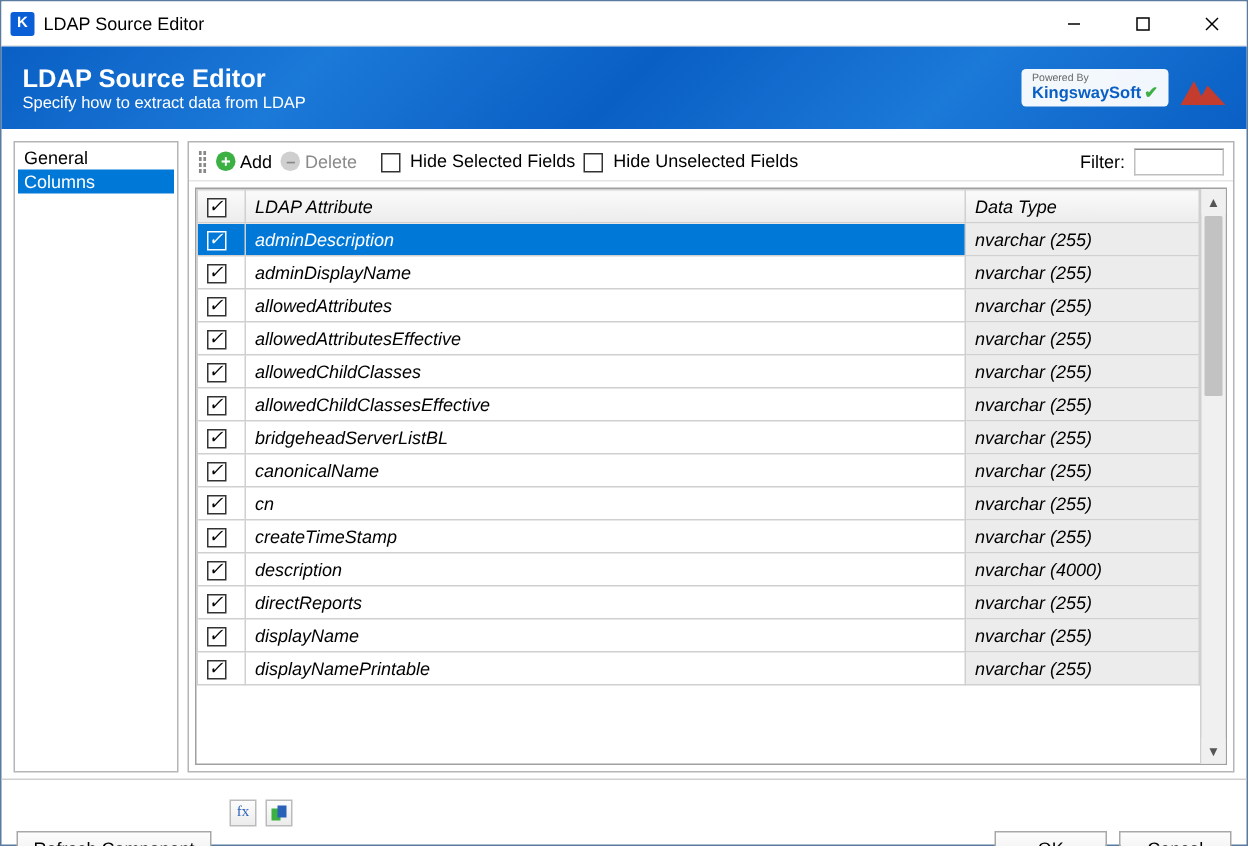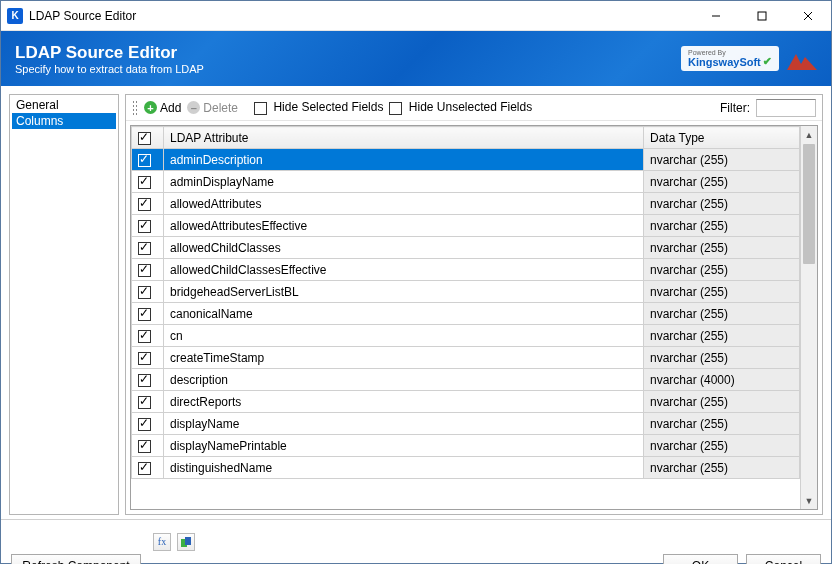--- a/index.html
+++ b/index.html
@@ -34,21 +34,21 @@
   .add-circle { background:#3cb043; color:#fff; }
   .del-circle { background:#cfcfcf; color:#888; }
   .tb-disabled { color:#8a8a8a; }
   .chk { width:13px; height:13px; border:1px solid #333; display:inline-block; vertical-align:middle; margin-right:3px; background:#fff; position:relative; }
   .chk.checked::after { content:"✓"; position:absolute; top:-3px; left:0px; font-size:12px; color:#000; }
   .toolbar .spacer { flex:1; }
   .filter-input { width:60px; height:18px; border:1px solid #bfbfbf; border-top-color:#888; padding:0 3px; font-size:12px; }
   
   .grid-wrap { flex:1; position:relative; padding:4px; min-height:0; }
   .grid-and-scroll { display:flex; height:100%; border:1px solid #a0a0a0; }
-  .grid { flex:1; overflow:hidden; }
+  .grid { flex:1; overflow:hidden;font-style:italic; }
   table.grid-tbl { border-collapse:collapse; width:100%; table-layout:fixed; }
   table.grid-tbl th, table.grid-tbl td { border:1px solid #d0d0d0; padding:3px 6px; font-size:12px; text-align:left; height:22px; overflow:hidden; white-space:nowrap; }
   table.grid-tbl th { background:linear-gradient(#fafafa,#ececec); font-weight:normal; }
   col.col-chk { width:32px; }
   col.col-attr { width:auto; }
   col.col-type { width:156px; }
   td.chk-cell { text-align:center; }
   td.type-cell { background:#ececec;margin-left:25px; }
   tr.selected td { background:#0078d7; color:#fff; }
   tr.selected td.type-cell { background:#ececec; color:#000; }
@@ -226,25 +226,20 @@
                   <tr>
                     <td class="chk-cell"><span class="chk checked"></span></td>
                     <td>displayName</td>
                     <td class="type-cell">nvarchar (255)</td>
                   </tr>
                   <tr>
                     <td class="chk-cell"><span class="chk checked"></span></td>
                     <td>displayNamePrintable</td>
                     <td class="type-cell">nvarchar (255)</td>
                   </tr>
-                  <tr>
-                    <td class="chk-cell"><span class="chk checked"></span></td>
-                    <td>distinguishedName</td>
-                    <td class="type-cell">nvarchar (255)</td>
-                  </tr>
                 </tbody>
             </table>
           </div>
           <div class="vscroll">
             <div class="arrow up">▲</div>
             <div class="thumb"></div>
             <div class="arrow down">▼</div>
           </div>
         </div>
       </div>

